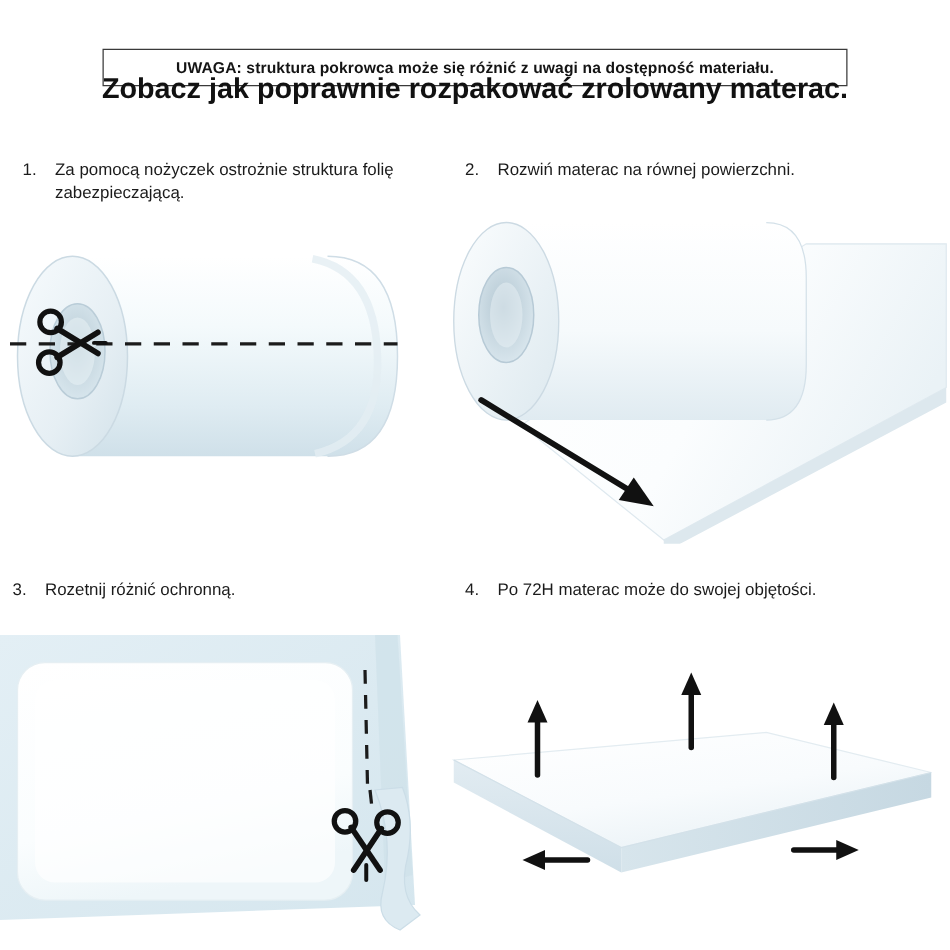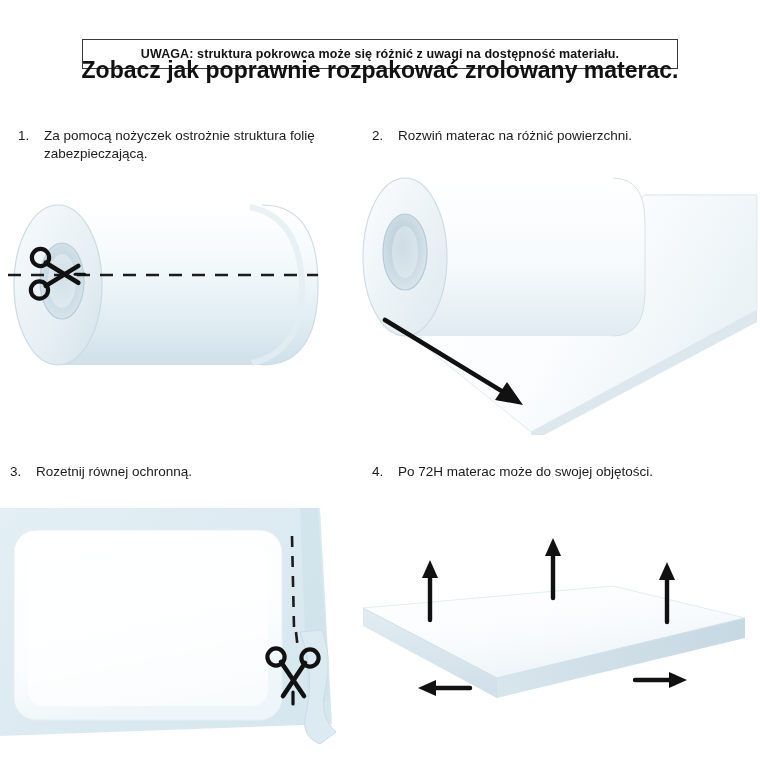--- a/index.html
+++ b/index.html
@@ -94,26 +94,26 @@
 
 <div class="headline">Zobacz jak poprawnie rozpakować zrolowany materac.</div>
 
 <div class="step-label" id="label-1">
   <span class="step-num">1.</span>
   <span class="step-text">Za pomocą nożyczek ostrożnie struktura folię zabezpieczającą.</span>
 </div>
 
 <div class="step-label" id="label-2">
   <span class="step-num">2.</span>
-  <span class="step-text">Rozwiń materac na różnić powierzchni.</span>
+  <span class="step-text">Rozwiń materac na równej powierzchni.</span>
 </div>
 
 <div class="step-label" id="label-3">
   <span class="step-num">3.</span>
-  <span class="step-text">Rozetnij równej ochronną.</span>
+  <span class="step-text">Rozetnij różnić ochronną.</span>
 </div>
 
 <div class="step-label" id="label-4">
   <span class="step-num">4.</span>
   <span class="step-text">Po 72H materac może do swojej objętości.</span>
 </div>
 
 <div class="panel" id="panel-1">
   <svg width="345" height="240" viewBox="0 0 345 240" xmlns="http://www.w3.org/2000/svg">
     <defs>

